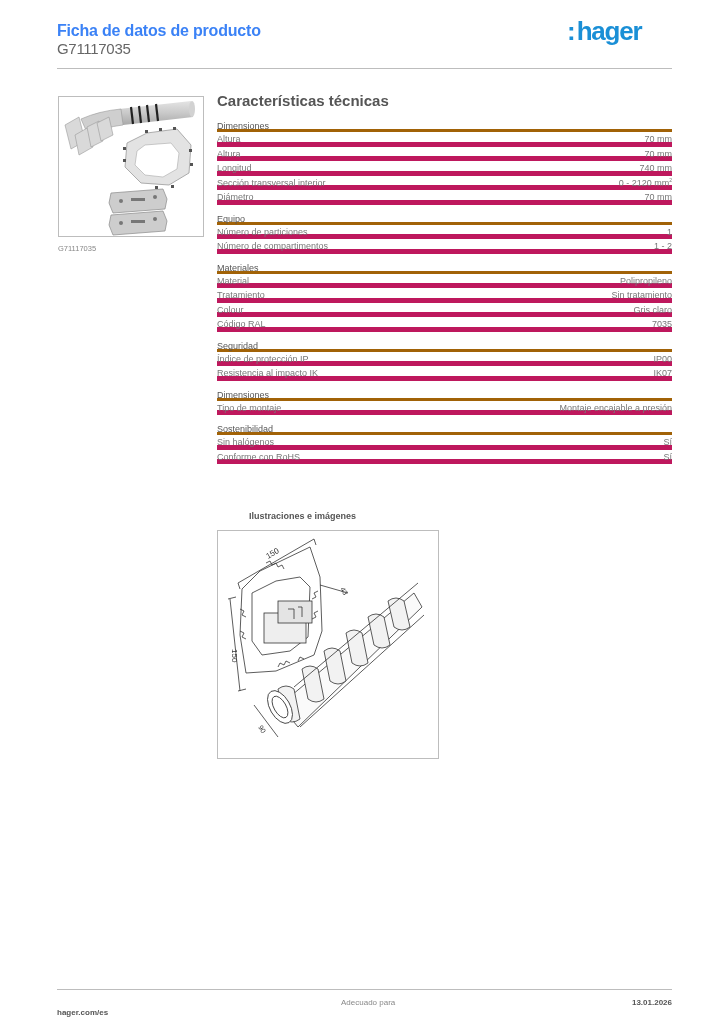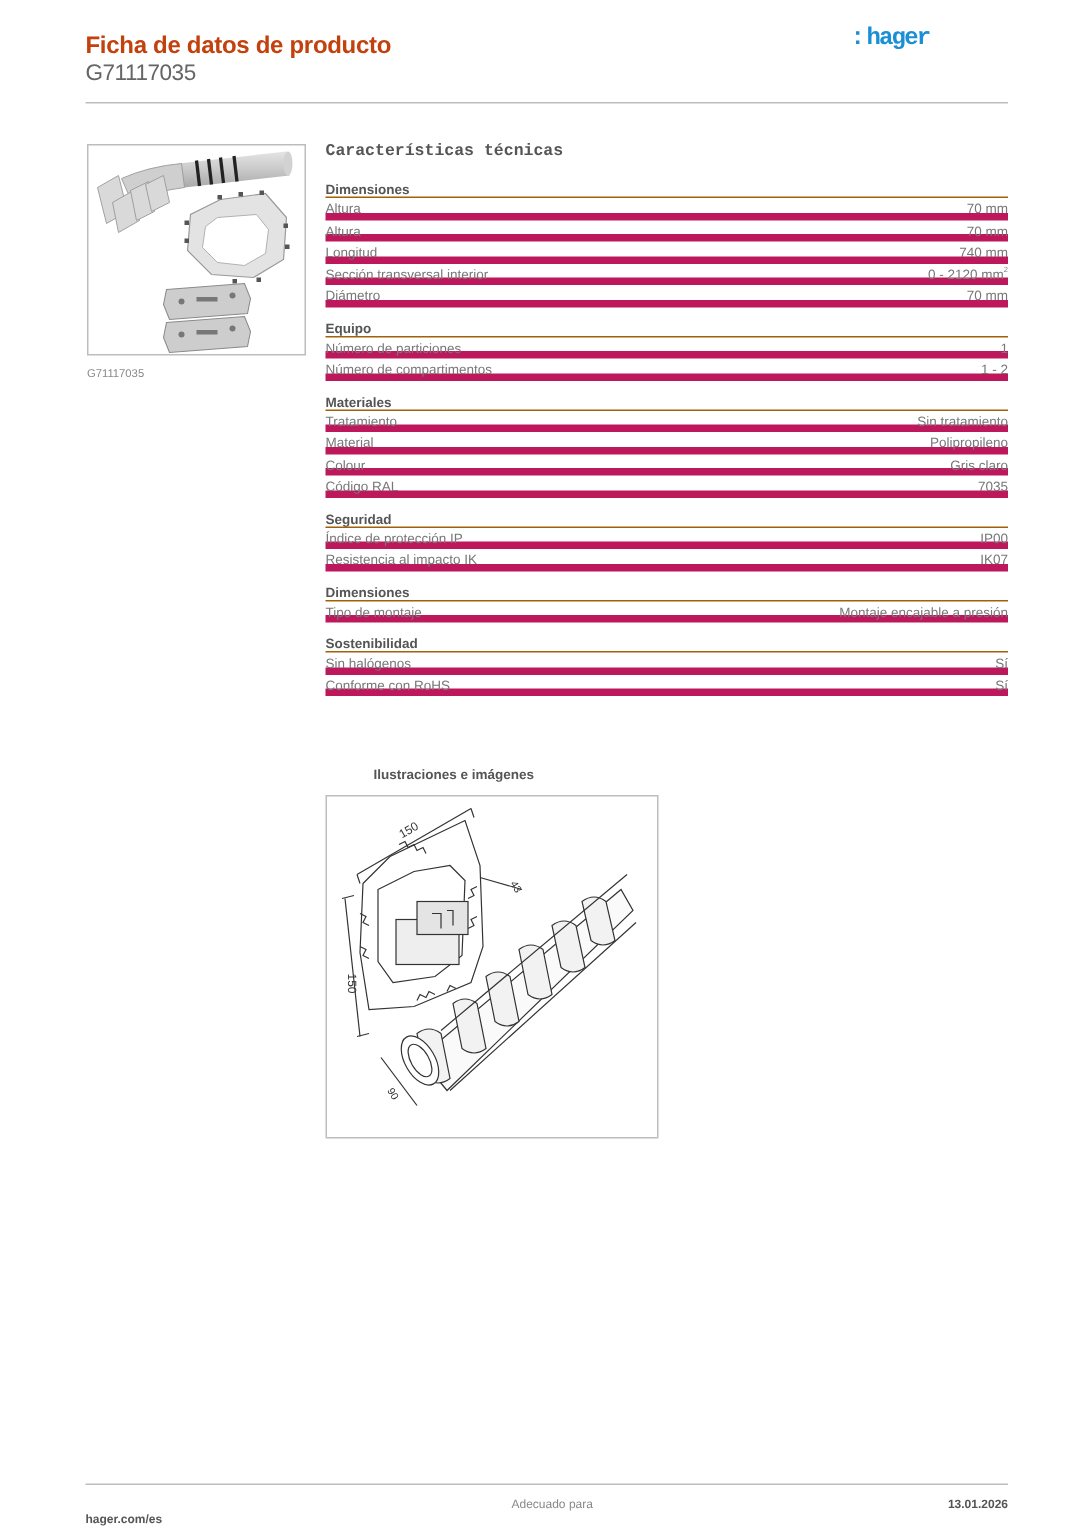--- a/index.html
+++ b/index.html
@@ -1,31 +1,31 @@
 <!DOCTYPE html>
 <html><head>
 <meta charset="utf-8">
 <style>
   * { box-sizing: border-box; margin: 0; padding: 0; }
   html, body { width: 724px; height: 1024px; background: #ffffff; }
   body { position: relative; font-family: "Liberation Sans", sans-serif; color: #555; overflow: hidden; }
 
-  .header-title { position: absolute; left: 57px; top: 22px; font-size: 16px; font-weight: bold; color: #c2410c; letter-spacing: -0.2px; }
+  .header-title { position: absolute; left: 57px; top: 22px; font-size: 16px; font-weight: bold; color: #3b82f6; letter-spacing: -0.2px; }
   .header-code { position: absolute; left: 57px; top: 40px; font-size: 15px; color: #666; letter-spacing: -0.3px; }
-  .logo { position: absolute; left: 567px; top: 16px; font-size: 16px; font-weight: bold; color: #1a8fd6; letter-spacing: -1.2px; font-family: Liberation Mono, monospace; }
+  .logo { position: absolute; left: 567px; top: 16px; font-size: 26px; font-weight: bold; color: #1a8fd6; letter-spacing: -1.2px; }
   .logo .colon { letter-spacing: 0; margin-right: 1px; }
   .header-rule { position: absolute; left: 57px; top: 68px; width: 615px; height: 1px; background: #bdbdbd; }
 
   .product-frame { position: absolute; left: 58px; top: 96px; width: 146px; height: 141px; border: 1px solid #bdbdbd; background: #fff; }
   .product-caption { position: absolute; left: 58px; top: 244px; font-size: 7.5px; color: #888; }
 
   .specs { position: absolute; left: 217px; top: 96px; width: 455px; }
-  .specs-title { font-size: 11px; font-weight: bold; color: #555; height: 24px; line-height: 10px; font-family: Liberation Mono, monospace; }
+  .specs-title { font-size: 15px; font-weight: bold; color: #555; height: 24px; line-height: 10px; }
   .group { margin-bottom: 8px; }
-  .group-title { font-size: 9px; font-weight: bold; color: #555; height: 12px; line-height: 12px; border-bottom: 1px solid #a16207; }
+  .group-title { font-size: 9px; font-weight: normal; color: #555; height: 12px; line-height: 12px; border-bottom: 3px solid #a16207; }
   .row { display: flex; justify-content: space-between; font-size: 9px; color: #777; height: 14.5px; line-height: 14px; border-bottom: 5px solid #be185d; }
   .row .v { text-align: right; }
   .row sup { font-size: 5px; vertical-align: top; line-height: 8px; }
 
   .illus-title { position: absolute; left: 217px; top: 511px; font-size: 9px; font-weight: bold; color: #555; padding-left: 32px; }
   .illus-frame { position: absolute; left: 217px; top: 530px; width: 222px; height: 229px; border: 1px solid #bdbdbd; background: #fff; }
 
   .footer-rule { position: absolute; left: 57px; top: 989px; width: 615px; height: 1px; background: #bdbdbd; }
   .footer-site { position: absolute; left: 57px; top: 1008px; font-size: 8px; font-weight: bold; color: #555; }
   .footer-mid { position: absolute; left: 341px; top: 998px; font-size: 8px; color: #888; }
@@ -133,26 +133,26 @@
           <span class="v"><span>1</span></span>
         </div>
         <div class="row">
           <span>Número de compartimentos</span>
           <span class="v"><span>1 - 2</span></span>
         </div>
       </div>
       <div class="group">
         <div class="group-title">Materiales</div>
         <div class="row">
+          <span>Material</span>
+          <span class="v"><span>Polipropileno</span></span>
+        </div>
+        <div class="row">
           <span>Tratamiento</span>
           <span class="v"><span>Sin tratamiento</span></span>
-        </div>
-        <div class="row">
-          <span>Material</span>
-          <span class="v"><span>Polipropileno</span></span>
         </div>
         <div class="row">
           <span>Colour</span>
           <span class="v"><span>Gris claro</span></span>
         </div>
         <div class="row">
           <span>Código RAL</span>
           <span class="v"><span>7035</span></span>
         </div>
       </div>

